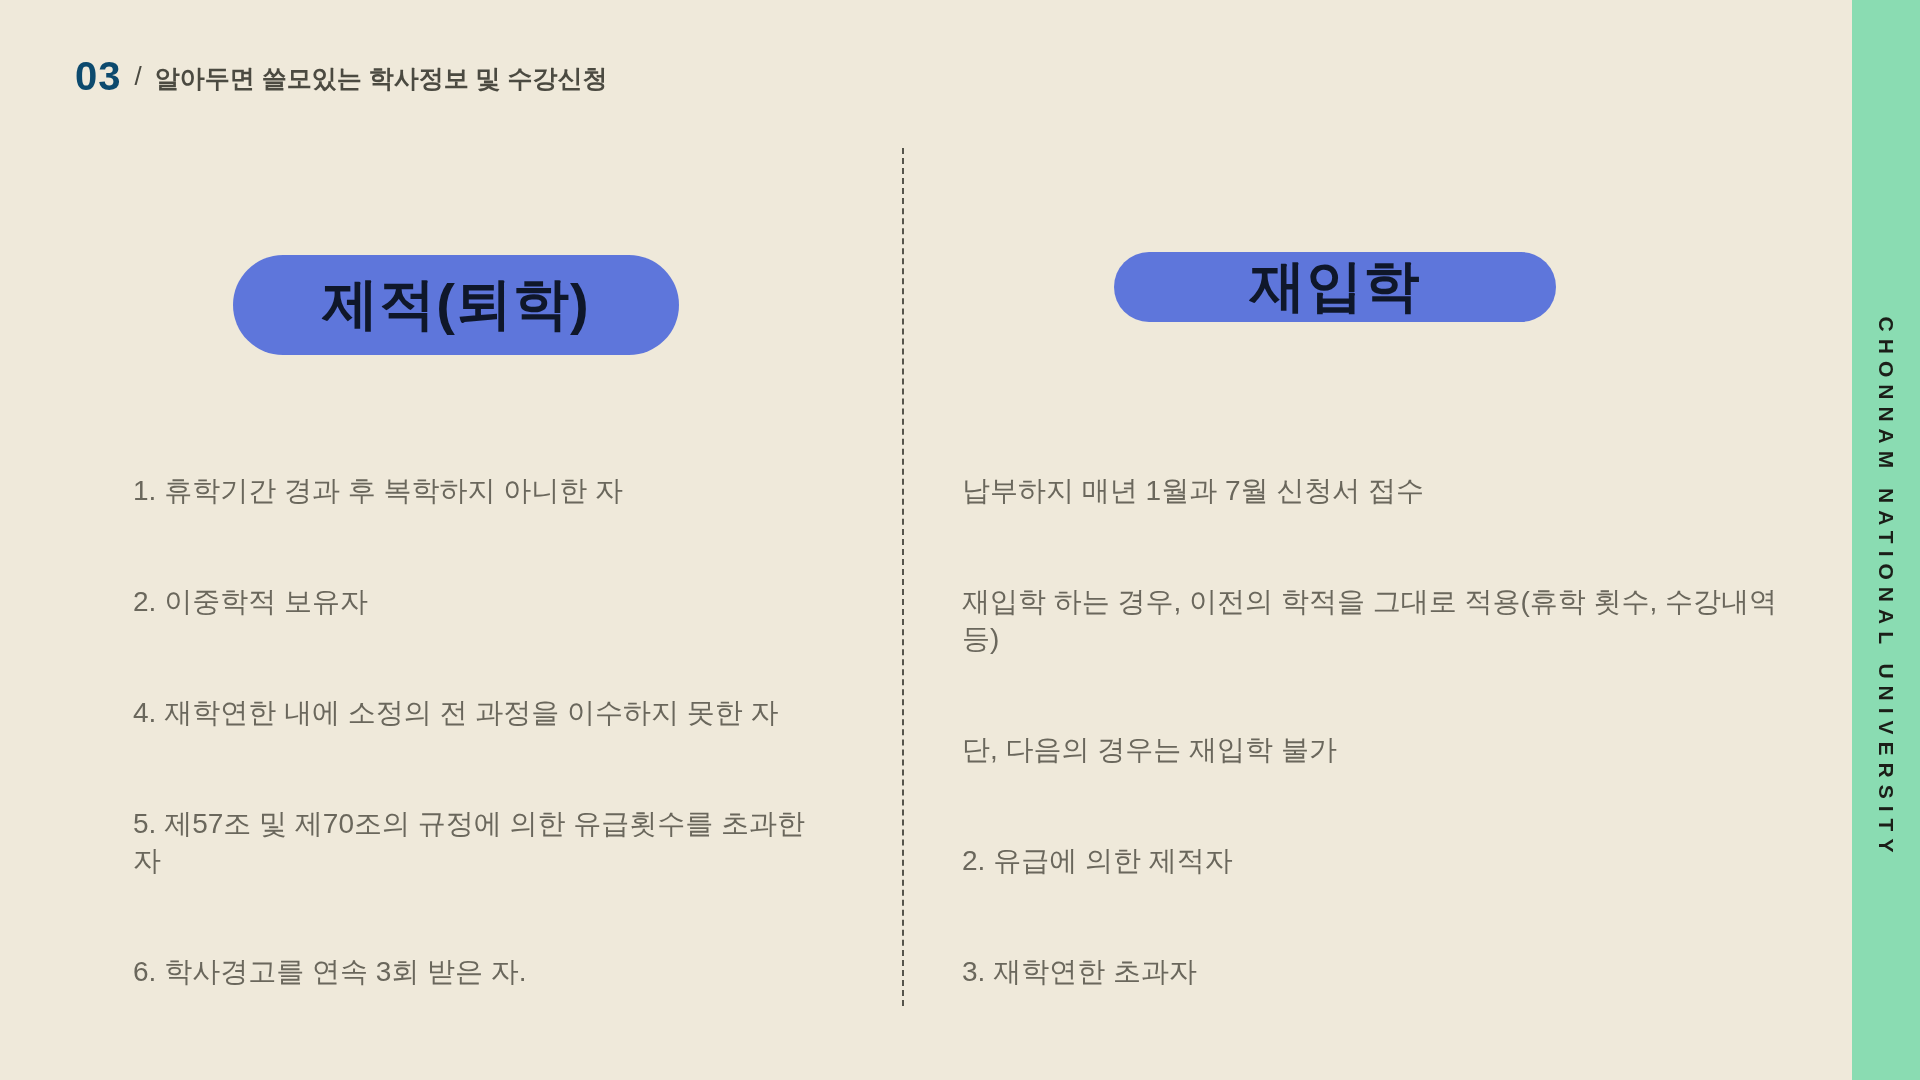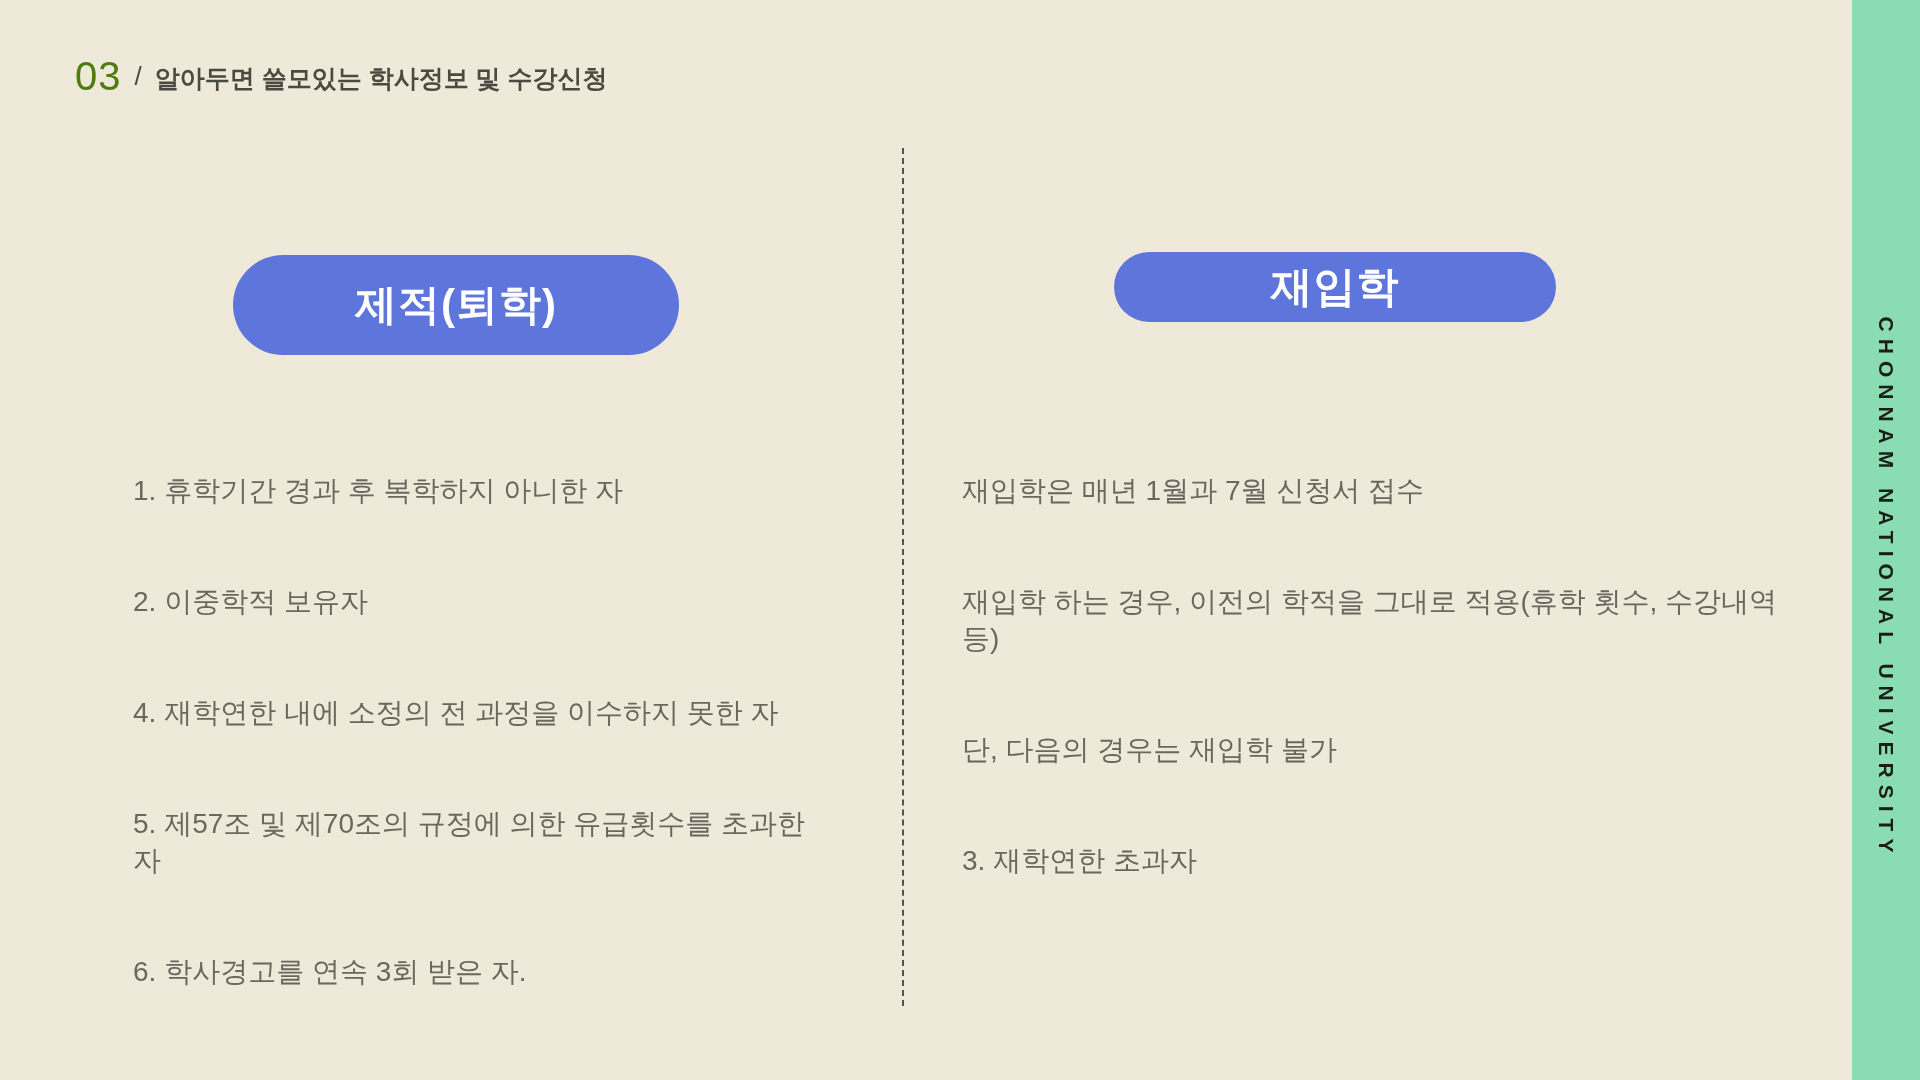--- a/index.html
+++ b/index.html
@@ -19,22 +19,22 @@
   .header {
     position: absolute;
     left: 75px;
     top: 56px;
     display: flex;
     align-items: center;
     gap: 13px;
   }
   .header-number {
     font-size: 40px;
-    font-weight: 400;
-    color: #4d7c0f;
+    font-weight: 700;
+    color: #0c4a6e;
     letter-spacing: 1px;
     line-height: 1;
   }
   .header-sep {
     font-size: 26px;
     font-weight: 400;
     color: #4b4a41;
     line-height: 1;
   }
   .header-title {
@@ -56,22 +56,22 @@
   }
 
   
   .pill {
     position: absolute;
     background: #5e76db;
     border-radius: 60px;
     display: flex;
     align-items: center;
     justify-content: center;
-    color: #ffffff;
-    font-size: 42px;
+    color: #0f172a;
+    font-size: 56px;
     font-weight: 800;
     letter-spacing: 1px;
   }
   .pill-left  { left: 233px; top: 255px; width: 446px; height: 100px; }
   .pill-right { left: 1114px; top: 252px; width: 442px; height: 70px; }
 
   
   .textblock {
     position: absolute;
     font-size: 28px;
@@ -129,22 +129,23 @@
   
   
   
   
 </div>
 
 <div class="pill pill-right">
   <span>재입학</span>
 </div>
 <div class="textblock textblock-right">
-  <div class="textline">재입학은 매년 1월과 7월 신청서 접수</div>
+  <div class="textline">납부하지 매년 1월과 7월 신청서 접수</div>
   <div class="textline">재입학 하는 경우, 이전의 학적을 그대로 적용(휴학 횟수, 수강내역 등)</div>
   <div class="textline">단, 다음의 경우는 재입학 불가</div>
+  <div class="textline">2. 유급에 의한 제적자</div>
   <div class="textline">3. 재학연한 초과자</div>
   
 </div>
 
 <div class="green-bar">
   <div class="green-bar-text">CHONNAM NATIONAL UNIVERSITY</div>
 </div>
 
 </body></html>

